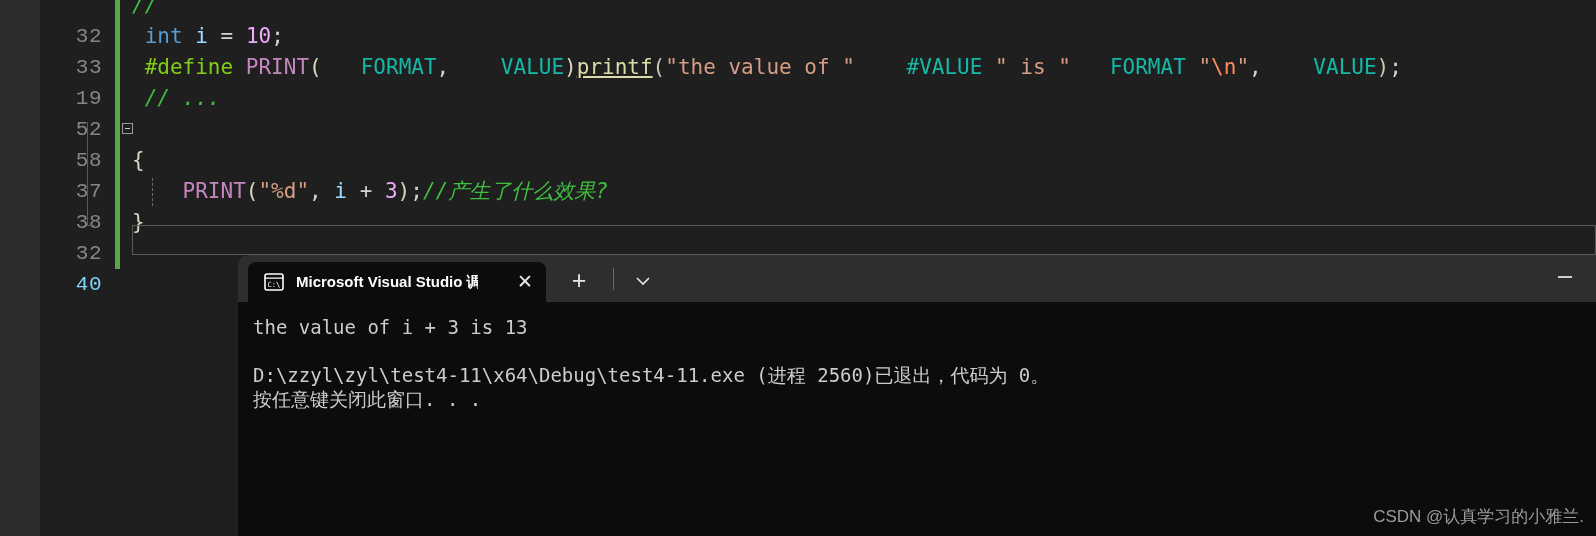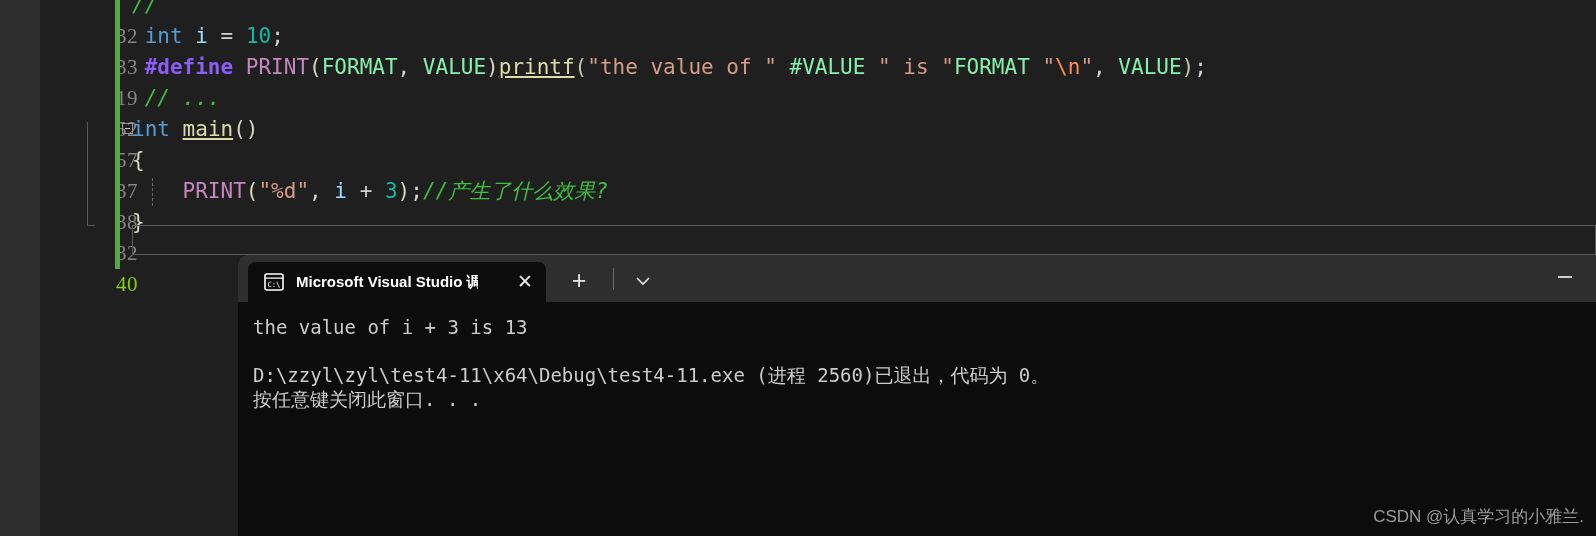--- a/index.html
+++ b/index.html
@@ -47,50 +47,49 @@
     white-space: pre;
     font-family: "DejaVu Sans Mono", monospace;
     font-size: 21px;
   }
   .lnum {
     position: absolute;
     left: 0;
     width: 62px;
     text-align: right;
     color: #868686;
-    font-family: Liberation Serif, serif;
+    font-family: Liberation Mono, monospace;
     font-size: 21px;
     letter-spacing: 0.5px;
-    padding-left: 36px;
-  }
-  .lnum.current { color: #84cc16; text-align: right; }
+  }
+  .lnum.current { color: #7dd3fc; text-align: right; }
   .changebar {
     position: absolute;
     left: 75px;
     top: 0;
     width: 5px;
     height: 31px;
     background: #57a64a;
   }
   .ltext {
     position: absolute;
     left: 92px;
     top: 0;
     white-space: pre;
   }
 
   
   .c-kw      { color: #569cd6; }
   .c-fn      { color: #dcdcaa; text-decoration: underline; }
-  .c-num     { color: #14b8a6; }
+  .c-num     { color: #f0abfc; }
   .c-punct   { color: #d4d4d4; }
   .c-plain   { color: #dcdcdc; }
   .c-macro   { color: #c586c0; }
-  .c-macroid { color: #86efac; }
-  .c-pp      { color: #8b5cf6; font-weight: bold; }
+  .c-macroid { color: #14b8a6; margin-left: 39px; }
+  .c-pp      { color: #84cc16; }
   .c-str     { color: #d69d85; }
   .c-esc     { color: #ff8c5a; }
   .c-brace1  { color: #d8d8c0; }
   .c-brace2  { color: #c8c8b0; }
   .c-comment { color: #3fbf3f; font-style: italic; }
   .c-var     { color: #9cdcfe; }
 
   
   .fold-box {
     position: absolute;
@@ -305,24 +304,23 @@
       <span class="ltext"><span class="c-plain"> </span><span class="c-pp">#define</span><span class="c-plain"> </span><span class="c-macro">PRINT</span><span class="c-brace1">(</span><span class="c-macroid">FORMAT</span><span class="c-punct">, </span><span class="c-macroid">VALUE</span><span class="c-brace1">)</span><span class="c-fn">printf</span><span class="c-brace2">(</span><span class="c-str">"the value of "</span><span class="c-macroid"> #VALUE </span><span class="c-str">" is "</span><span class="c-macroid">FORMAT </span><span class="c-str">"</span><span class="c-esc">\n</span><span class="c-str">"</span><span class="c-punct">, </span><span class="c-macroid">VALUE</span><span class="c-brace2">)</span><span class="c-punct">;</span></span>
     </div>
 
     <div class="code-line">
       <span class="lnum">52</span>
       <span class="changebar"></span>
       <span class="ltext"><span class="c-plain"> </span><span class="c-comment">// ...</span></span>
     </div>
 
     <div class="code-line">
-      <span class="lnum">57</span>
+      <span class="lnum">58</span>
       <span class="changebar"></span>
       <span class="fold-box"></span>
-      <span class="ltext"><span class="c-kw">int</span><span class="c-plain"> </span><span class="c-fn">main</span><span class="c-brace1">()</span></span>
     </div>
 
     <div class="code-line">
       <span class="lnum">37</span>
       <span class="changebar"></span>
       <span class="ltext"><span class="c-brace1">{</span></span>
     </div>
 
     <div class="code-line">
       <span class="lnum">38</span>

